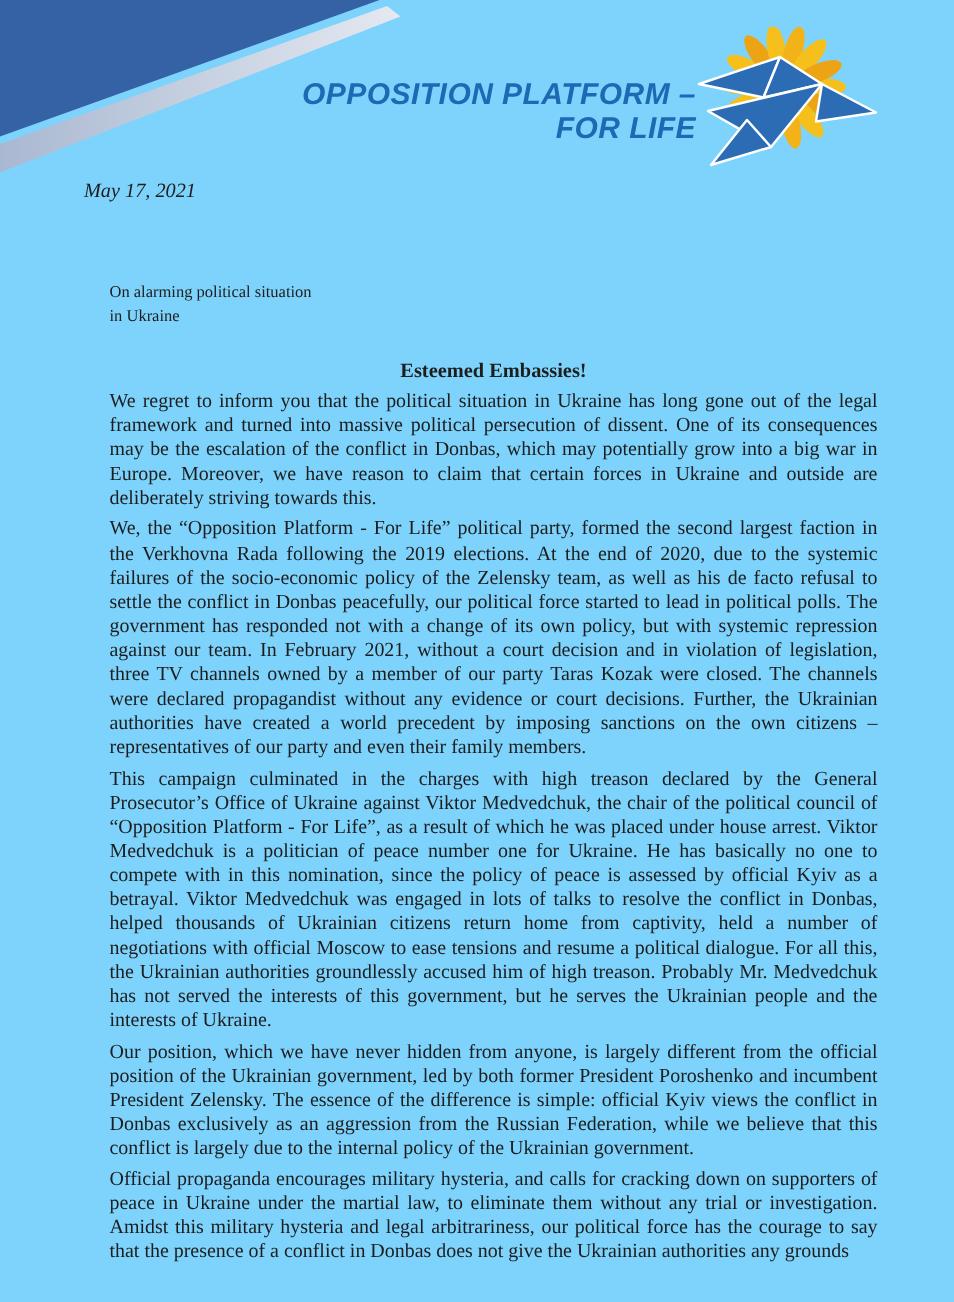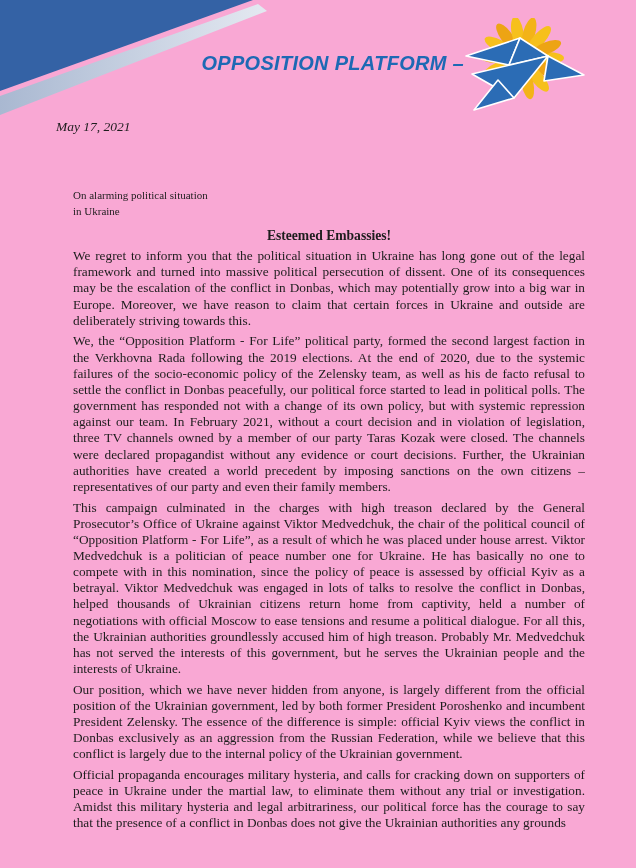--- a/index.html
+++ b/index.html
@@ -1,51 +1,52 @@
 <!DOCTYPE html>
 <html><head>
 <meta charset="utf-8">
 <style>
   html,body{margin:0;padding:0;background:#ffffff;}
   .page{
-    position:relative;width:636px;height:868px;background:#f9a8d4;overflow:hidden;
+    position:relative;width:636px;height:868px;background:#7dd3fc;overflow:hidden;
     font-family:"Liberation Serif",serif;color:#1d1d1d;
   }
   .corner-svg{position:absolute;top:0;left:0;display:block;}
   .logo-text{
     position:absolute;top:52px;right:172px;text-align:right;
     font-family:"Liberation Sans",sans-serif;font-weight:bold;font-style:italic;
     color:#1d69b4;font-size:20px;line-height:23px;letter-spacing:.3px;white-space:nowrap;
   }
   .emblem{position:absolute;left:462px;top:18px;display:block;}
   .date-line{position:absolute;left:56px;top:119px;font-style:italic;font-size:13.5px;}
   .recipient-line{position:absolute;right:51px;top:150px;font-weight:bold;font-size:13.6px;white-space:nowrap;}
   .subject-block{position:absolute;left:73px;top:187px;font-size:11px;line-height:16.2px;}
   .letter-body{position:absolute;left:73px;top:228px;width:512px;font-size:13.3px;line-height:16.15px;}
-  .salutation{text-align:center;font-weight:bold;font-size:13.6px;margin:0 0 4px 0;}
+  .salutation{text-align:center;font-weight:bold;font-size:13.6px;margin:11px 0 4px 0;}
   .para{margin:0 0 4.5px 0;text-align:justify;}
 </style>
 </head>
 <body>
 
 <div class="page">
 
   <svg class="corner-svg" width="300" height="130" viewBox="0 0 300 130">
     <defs>
       <linearGradient id="stripeGrad" x1="0" y1="0" x2="1" y2="0">
         <stop offset="0" stop-color="#a9b8d1"></stop>
         <stop offset="1" stop-color="#e4e9f1"></stop>
       </linearGradient>
     </defs>
     <polygon points="0,0 253,0 0,91" fill="#3462a5"></polygon>
     <polygon points="0,96 258,4 267,11 0,115" fill="url(#stripeGrad)"></polygon>
   </svg>
 
   <div class="logo-text">
     <div>OPPOSITION PLATFORM –</div>
+    <div>FOR LIFE</div>
   </div>
 
   <svg class="emblem" width="140" height="105" viewBox="0 0 140 105">
 
     <g>
       <g fill="#f6c01c">
         <ellipse cx="86" cy="40" rx="16" ry="6" transform="rotate(0 60 40)"></ellipse>
         <ellipse cx="86" cy="40" rx="16" ry="6" transform="rotate(26 60 40)" fill="#eda414"></ellipse>
         <ellipse cx="86" cy="40" rx="16" ry="6" transform="rotate(52 60 40)"></ellipse>
         <ellipse cx="86" cy="40" rx="16" ry="6" transform="rotate(78 60 40)" fill="#f3b318"></ellipse>

